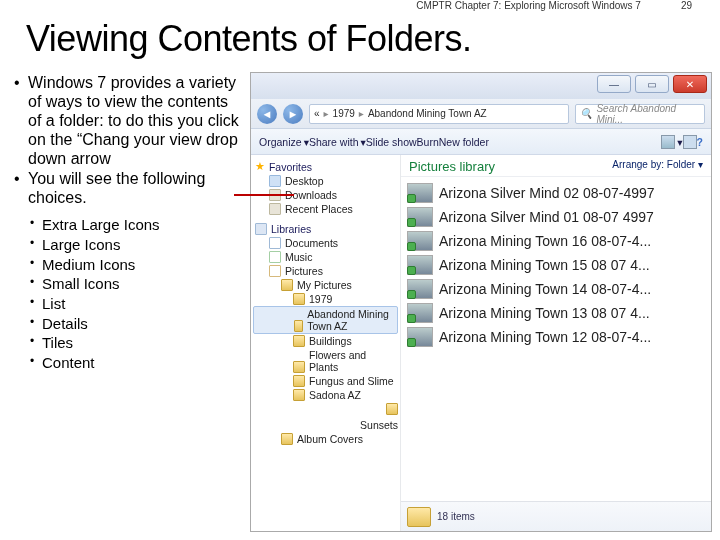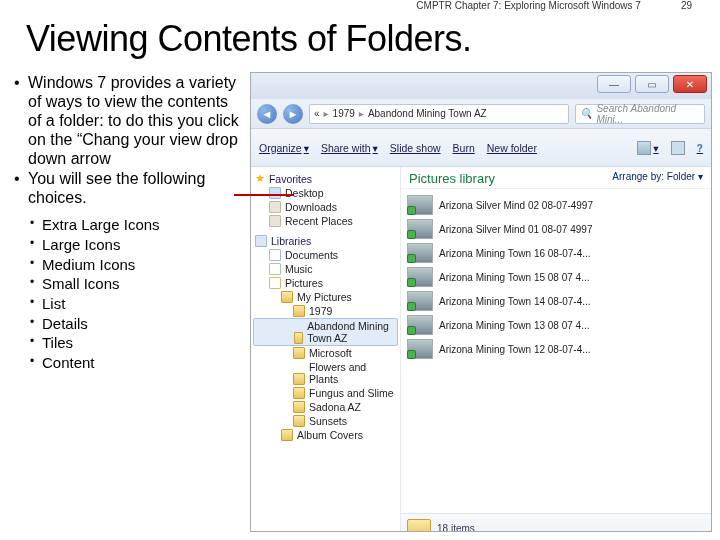--- a/index.html
+++ b/index.html
@@ -171,30 +171,28 @@
     border-radius: 2px;
     display: flex;
     align-items: center;
     padding: 0 4px;
     color: #888;
     font-style: italic;
     font-size: 10px;
     gap: 4px;
   }
   .toolbar {
-    height: 38px;
+    height: 26px;
     background: linear-gradient(#f3f7fc,#e5edf7);
     display: flex;
     align-items: center;
-    gap: 12px;
     padding: 0 8px;
     font-size: 10.5px;
     color: #1a1a4a;
     border-bottom: 1px solid #d0d9e8;
-    text-decoration: underline;
   }
   .toolbar .tb { display:flex;align-items:center;gap:2px; }
   .toolbar .spacer { flex:1; }
   .toolbar .ticon {
     width:14px;height:14px;
     display:inline-block;
   }
   .body-row {
     display: flex;
     height: calc(100% - 26px - 30px - 26px);
@@ -253,21 +251,21 @@
   .listing {
     flex:1;
     overflow:hidden;
     padding:4px 2px;
   }
   .filerow {
     display:flex;
     align-items:center;
     gap:6px;
     padding:2px 4px;
-    font-size:10px;
+    font-size:14px;
     color:#222;
     white-space:nowrap;
   }
   .thumb {
     width:26px;height:20px;
     background:linear-gradient(#bcc,#789);
     border:1px solid #aaa;
     position:relative;
   }
   .thumb::after{
@@ -419,35 +417,35 @@
               <div class="item" style="padding-left:40px;">
                   <span class="ic fold"></span>
                   <span>1979</span>
                 </div>
               <div class="item sel" style="padding-left:40px;">
                   <span class="ic fold"></span>
                   <span>Abandond Mining Town AZ</span>
                 </div>
               <div class="item" style="padding-left:40px;">
                   <span class="ic fold"></span>
-                  <span>Microsoft</span>
+                  <span>Buildings</span>
                 </div>
               <div class="item" style="padding-left:40px;">
                   <span class="ic fold"></span>
                   <span>Flowers and Plants</span>
                 </div>
               <div class="item" style="padding-left:40px;">
                   <span class="ic fold"></span>
                   <span>Fungus and Slime</span>
                 </div>
               <div class="item" style="padding-left:40px;">
                   <span class="ic fold"></span>
                   <span>Sadona AZ</span>
                 </div>
-              <div class="item" style="padding-left:40px;">
+              <div class="item" style="padding-left:40px;flex-direction:column;">
                   <span class="ic fold"></span>
                   <span>Sunsets</span>
                 </div>
               <div class="item" style="padding-left:28px;">
                   <span class="ic fold"></span>
                   <span>Album Covers</span>
                 </div>
             </div>
           </div>
 

